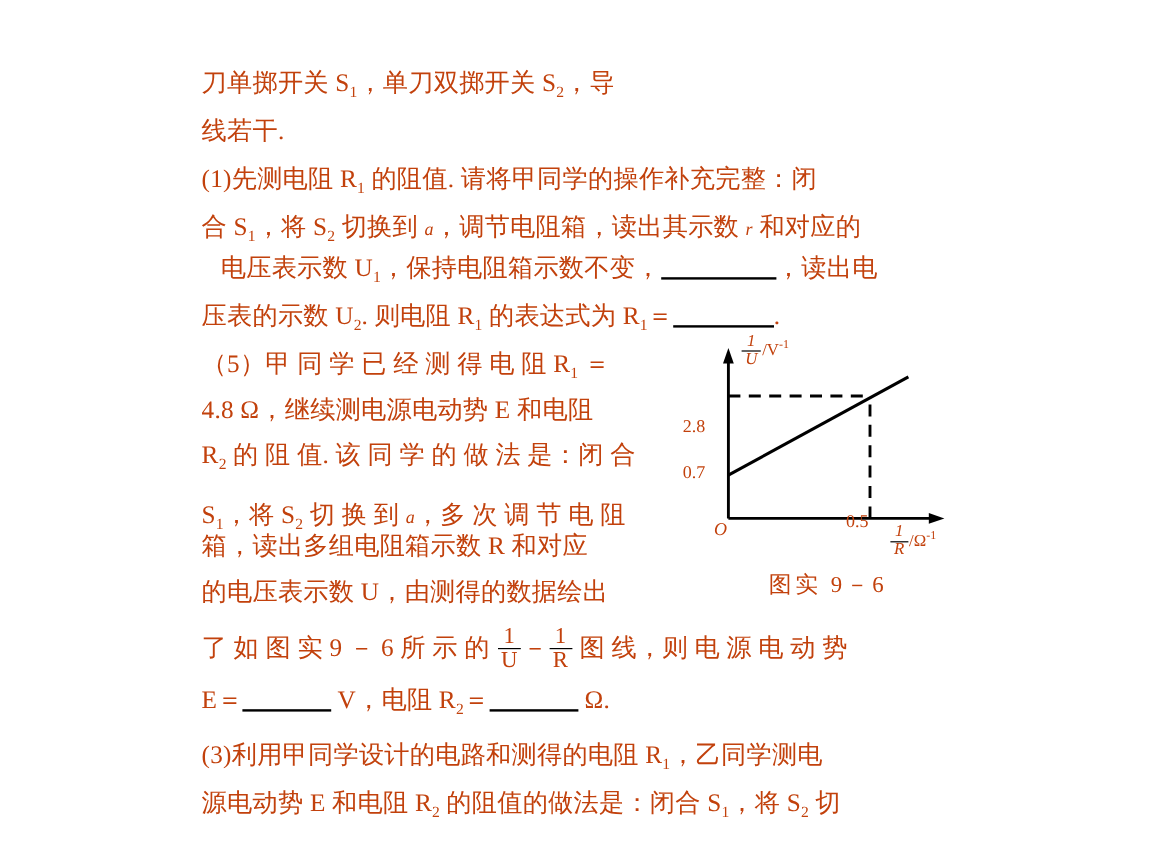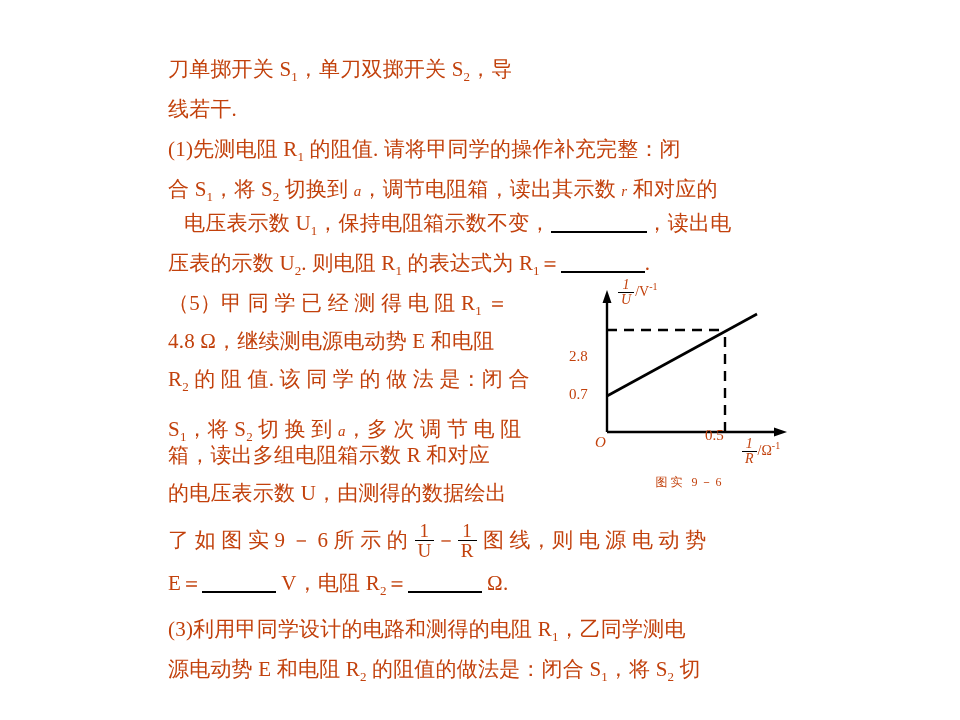--- a/index.html
+++ b/index.html
@@ -74,21 +74,21 @@
     width: 250px;
     height: 232px;
   }
   #figure svg { display: block; }
   .figcap {
     position: absolute;
     left: 0;
     top: 192px;
     width: 250px;
     text-align: center;
-    font-size: 12px;
+    font-size: 19px;
     letter-spacing: 3px;
     white-space: nowrap;
   }
 
   
   .axlabel {
     position: absolute;
     font-size: 15px;
     white-space: nowrap;
   }

